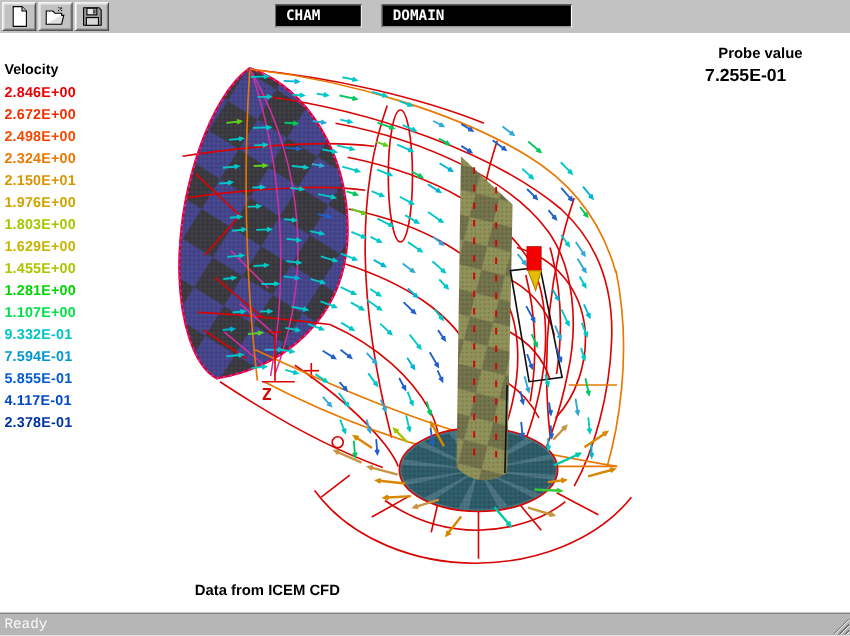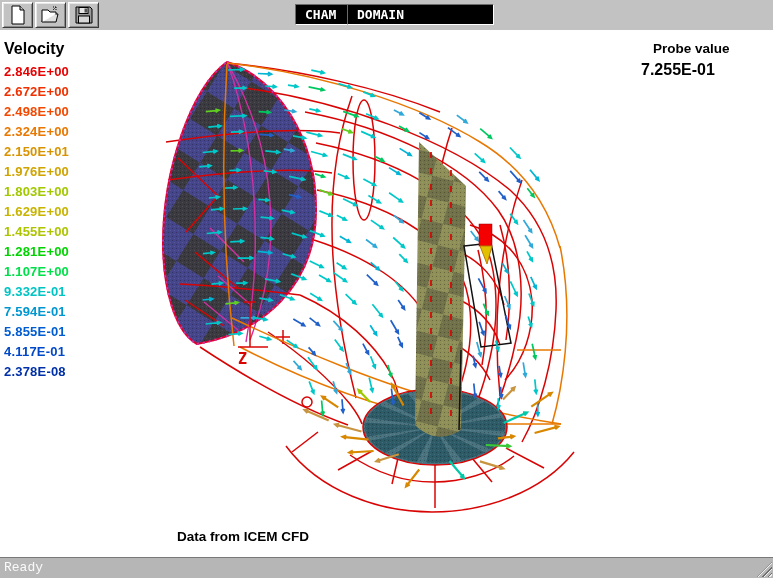--- a/index.html
+++ b/index.html
@@ -8,28 +8,28 @@
   
   #toolbar{position:absolute;left:0;top:0;width:773px;height:30px;background:#c2c2c2;}
   .tbtn{position:absolute;top:2px;width:31px;height:26px;background:#c2c2c2;
         border:1px solid;border-color:#ffffff #3a3a3a #3a3a3a #ffffff;
         box-shadow:inset 1px 1px 0 #e8e8e8, inset -1px -1px 0 #8a8a8a;
         display:flex;align-items:center;justify-content:center;padding:0;cursor:pointer;}
   .lcdbox{position:absolute;top:4px;height:21px;background:#000;box-sizing:border-box;
         border:1px solid;border-color:#6a6a6a #ffffff #ffffff #6a6a6a;
         color:#fff;font-family:"DejaVu Sans Mono","Liberation Mono",monospace;
         font-size:13px;font-weight:bold;line-height:19px;padding-left:9px;cursor:pointer;}
-  #cham-box{left:250px;width:65px;margin-left:45px;}
-  #domain-box{left:347px;width:147px;}
+  #cham-box{left:250px;width:79px;}
+  #domain-box{left:347px;width:173px;}
   
   #canvas{position:absolute;left:0;top:30px;width:773px;height:527px;background:#fff;}
   #scene{position:absolute;left:0;top:-30px;}
   .ovl{position:absolute;font-weight:bold;color:#000;}
   #legend{left:4px;top:10px;width:120px;}
-  #legend-title{font-size:16px;margin-bottom:4px;}
+  #legend-title{font-size:13px;margin-bottom:4px;margin-top:15px;}
   .legend-entry{font-size:13px;height:20px;line-height:20px;letter-spacing:0.2px;}
   #probe-label{left:636px;top:11px;font-size:13.5px;margin-left:17px;}
   #probe-value{left:641px;top:31px;font-size:16px;}
   #caption{left:177px;top:499px;font-size:13.5px;}
   
   #statusbar{position:absolute;left:0;top:557px;width:773px;height:21px;background:#b6b6b6;
         border-top:1px solid #787878;box-sizing:border-box;}
   #status-text{position:absolute;left:4px;top:2px;font-size:13px;color:#fafafa;font-family:Liberation Mono, monospace;}
   #grip{position:absolute;right:1px;bottom:1px;width:15px;height:15px;cursor:nwse-resize;
         background:repeating-linear-gradient(135deg,#b6b6b6 0 2px,#6e6e6e 2px 3px,#efefef 3px 4px);
@@ -727,21 +727,21 @@
           <div class="legend-entry" style="color: rgb(208, 164, 0);">1.976E+00</div>
           <div class="legend-entry" style="color: rgb(162, 200, 0);">1.803E+00</div>
           <div class="legend-entry" style="color: rgb(200, 180, 0);">1.629E+00</div>
           <div class="legend-entry" style="color: rgb(174, 196, 0);">1.455E+00</div>
           <div class="legend-entry" style="color: rgb(0, 212, 0);">1.281E+00</div>
           <div class="legend-entry" style="color: rgb(0, 224, 72);">1.107E+00</div>
           <div class="legend-entry" style="color: rgb(0, 196, 196);">9.332E-01</div>
           <div class="legend-entry" style="color: rgb(0, 150, 208);">7.594E-01</div>
           <div class="legend-entry" style="color: rgb(0, 92, 208);">5.855E-01</div>
           <div class="legend-entry" style="color: rgb(0, 72, 200);">4.117E-01</div>
-          <div class="legend-entry" style="color: rgb(0, 48, 168);">2.378E-08</div>
+          <div class="legend-entry" style="color: rgb(0, 48, 168);">2.378E-01</div>
         </div>
     </div>
     <div id="probe-label" class="ovl">Probe value</div>
     <div id="probe-value" class="ovl">7.255E-01</div>
     <div id="caption" class="ovl">Data from ICEM CFD</div>
   </div>
 
   <div id="statusbar">
     <div id="status-text">Ready</div>
     <div id="grip"></div>

